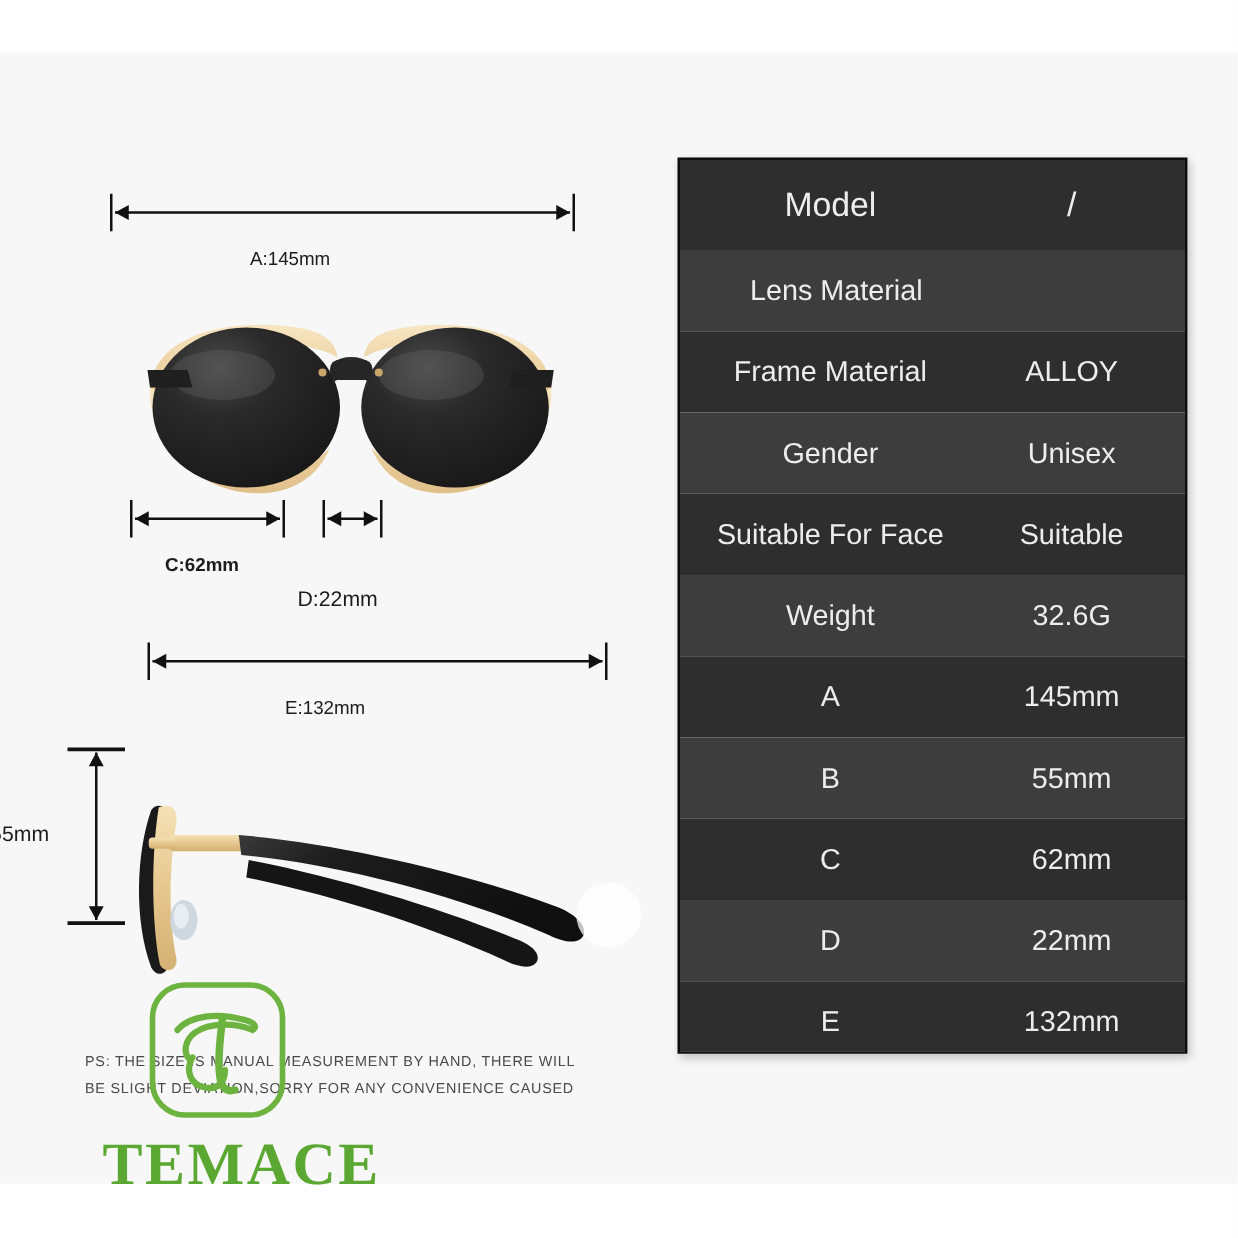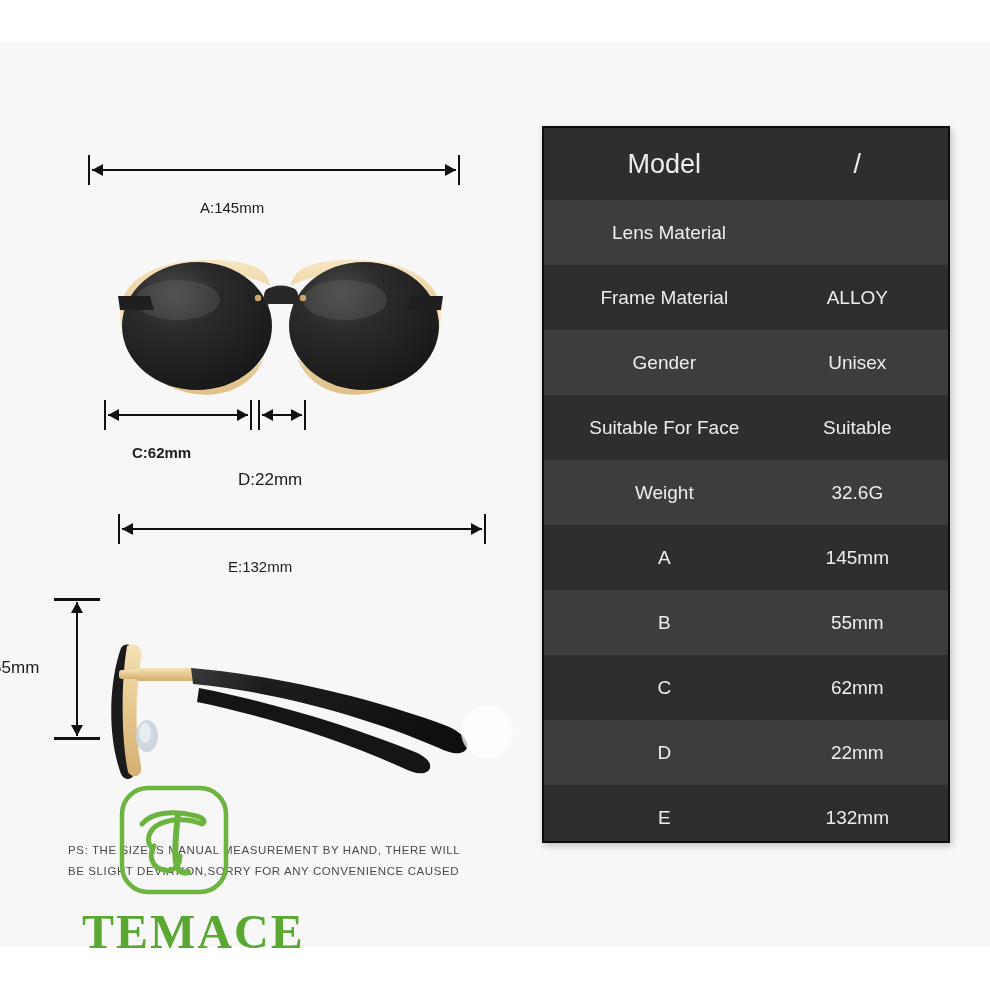--- a/index.html
+++ b/index.html
@@ -186,21 +186,21 @@
     display: flex;
     align-items: center;
     height: 65.0px;
     box-sizing: border-box;
   }
   .spec-row.odd  { background: #2e2e2e; }
   .spec-row.even { background: #3d3d3d; }
   .spec-row.model-row { height: 72px; }
   .spec-key, .spec-val {
     color: #ededed;
-    font-size: 19px;
+    font-size: 23px;
     text-align: center;
     font-family: "Liberation Sans", sans-serif;
     font-weight: 300;
   }
   .spec-key { width: 53%; margin-left: 18px; }
   .spec-val { width: 47%; }
   .model-row .spec-key,
   .model-row .spec-val { font-size: 27px; }
 </style>
 </head>
@@ -259,21 +259,21 @@
         <path d="M158,38 C166,32 180,32 188,38 L188,54 C180,48 166,48 158,54 Z" fill="#2b2b2b"></path>
         <rect x="156" y="36" width="34" height="16" rx="7" fill="#262626"></rect>
         <circle cx="150" cy="46" r="3.2" fill="#caa66a"></circle>
         <circle cx="195" cy="46" r="3.2" fill="#caa66a"></circle>
 
         <path d="M10,44 L42,44 L46,58 L12,58 Z" fill="#1f1f1f"></path>
         <path d="M335,44 L303,44 L299,58 L333,58 Z" fill="#1f1f1f"></path>
       </svg>
     </div>
 
-    <div class="hdim" style="left:104px; top:358px; width:148px;font-weight:bold;">
+    <div class="hdim" style="left:104px; top:358px; width:124px;font-weight:bold;">
       <div class="cap left"></div>
       <div class="cap right"></div>
       <div class="line" style="left:4px; right:4px;"></div>
       <div class="arrow l" style="left:4px;"></div>
       <div class="arrow r" style="right:4px;"></div>
       <div class="txt" style="left:22px;">C:62mm</div>
     </div>
 
     <div class="hdim" style="left:258px; top:358px; width:48px;">
       <div class="cap left"></div>

